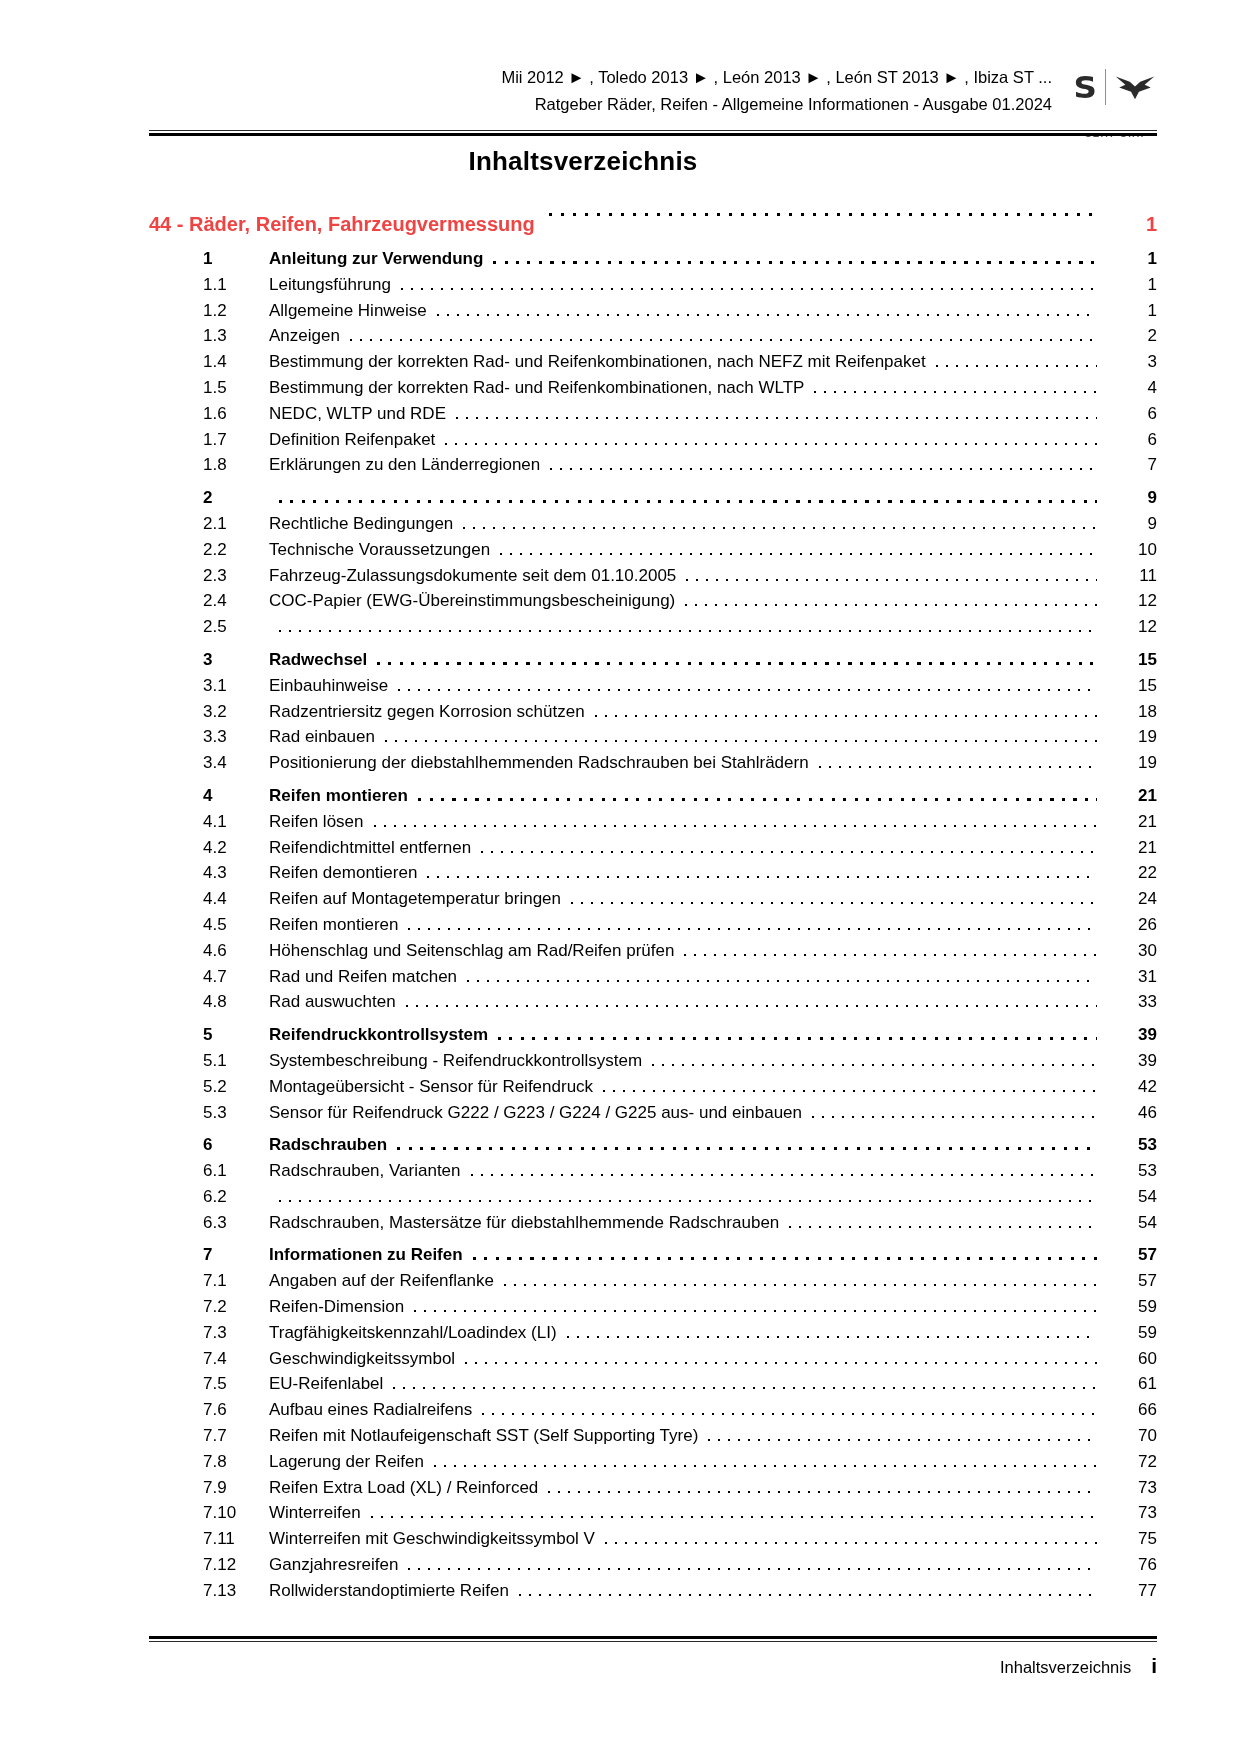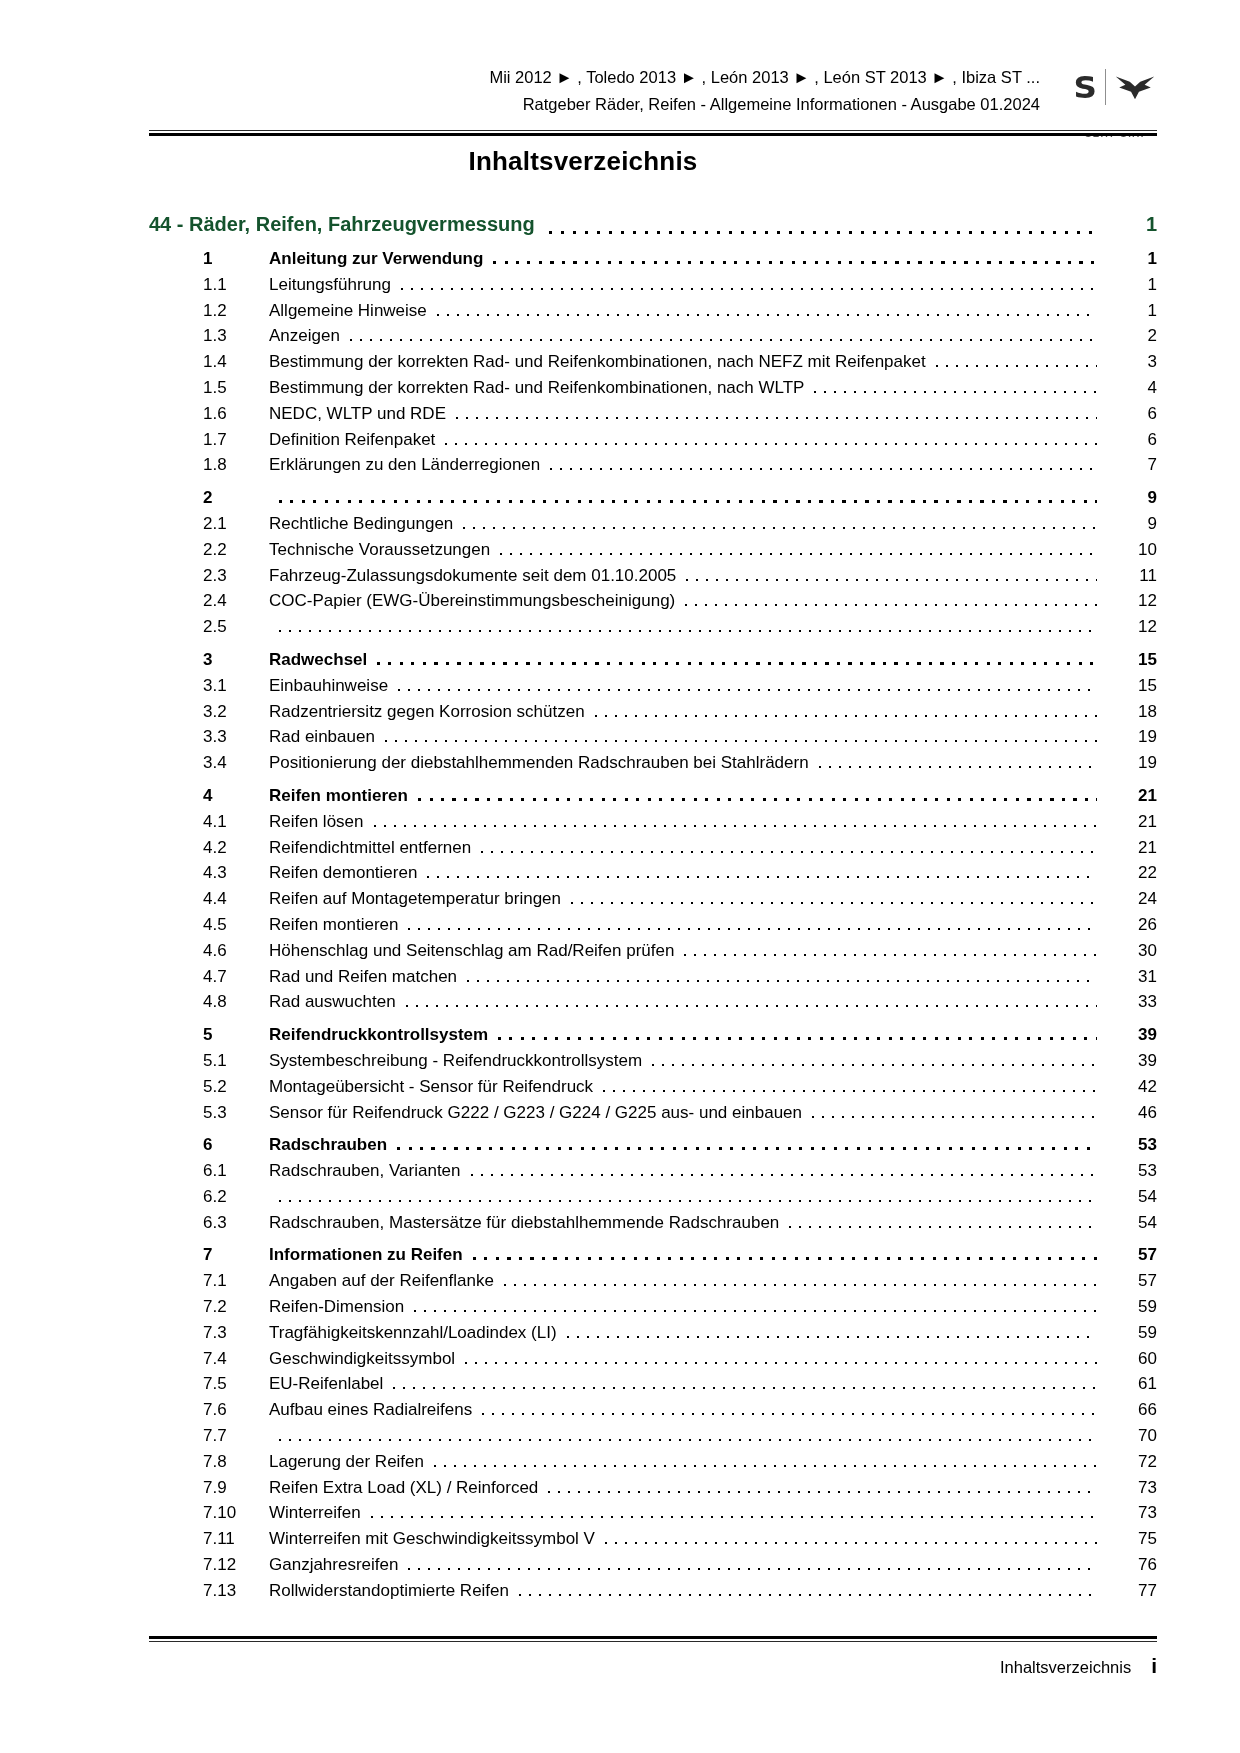--- a/index.html
+++ b/index.html
@@ -4,21 +4,21 @@
 <style>
   html,body{margin:0;padding:0;background:#fff;}
   .page{
     position:relative;width:1240px;height:1753px;background:#fff;
     font-family:"Liberation Sans","DejaVu Sans",sans-serif;color:#0f0f0f;
     overflow:hidden;
   }
   
   .header{
     position:absolute;top:64px;left:149px;right:78px;
-    display:flex;justify-content:flex-end;align-items:flex-start;gap:28px;
+    display:flex;justify-content:flex-end;align-items:flex-start;gap:16px;
   }
   .header-text{text-align:right;font-size:16.5px;line-height:27px;color:#000;}
   .logo-block{flex:none;width:94px;text-align:center;padding-top:4px;}
   .logo-row{display:flex;align-items:center;justify-content:center;gap:8px;height:38px;}
   .seat-s{
     font-family:"DejaVu Sans",sans-serif;font-weight:900;font-size:31px;
     line-height:1;color:#2b2b2b;transform:scaleX(1.05);
   }
   .logo-divider{width:1px;height:36px;background:#8f8f8f;}
   .cupra-svg{display:block;}
@@ -28,22 +28,22 @@
   .rule-header{top:130px;height:2px;border-top:1px solid #2a2a2a;border-bottom:3px solid #000;}
   .rule-footer{top:1636px;height:2px;border-top:3px solid #000;border-bottom:1px solid #2a2a2a;}
   
   .doc-title{
     position:absolute;top:146px;left:0;right:74px;margin:0;text-align:center;
     font-size:26px;font-weight:bold;letter-spacing:0.2px;color:#000;
   }
   
   .toc{position:absolute;top:213px;left:149px;right:83px;}
   .toc-heading{
-    display:flex;align-items:flex-end;font-weight:bold;font-size:20px;
-    margin-bottom:10px;white-space:nowrap;color:#14532d;
+    display:flex;align-items:flex-start;font-weight:bold;font-size:20px;
+    margin-bottom:10px;white-space:nowrap;color:#ef4444;
   }
   .toc-row{
     display:flex;align-items:baseline;font-size:17px;line-height:25.8px;
     white-space:nowrap;color:#000;
   }
   .toc-row.section{font-weight:bold;margin-top:7px;}
   .toc-num{flex:none;margin-left:54px;width:66px;}
   .toc-title{flex:0 1 auto;}
   .leader{
     flex:1 1 0;min-width:14px;height:2px;margin:0 14px 2px 10px;
@@ -354,20 +354,21 @@
           <span class="toc-page">61</span>
         </div>
         <div class="toc-row">
           <span class="toc-num">7.6</span>
           <span class="toc-title">Aufbau eines Radialreifens</span>
           <span class="leader"></span>
           <span class="toc-page">66</span>
         </div>
         <div class="toc-row">
           <span class="toc-num">7.7</span>
+          <span class="toc-title">Reifen mit Notlaufeigenschaft SST (Self Supporting Tyre)</span>
           <span class="leader"></span>
           <span class="toc-page">70</span>
         </div>
         <div class="toc-row">
           <span class="toc-num">7.8</span>
           <span class="toc-title">Lagerung der Reifen</span>
           <span class="leader"></span>
           <span class="toc-page">72</span>
         </div>
         <div class="toc-row">

